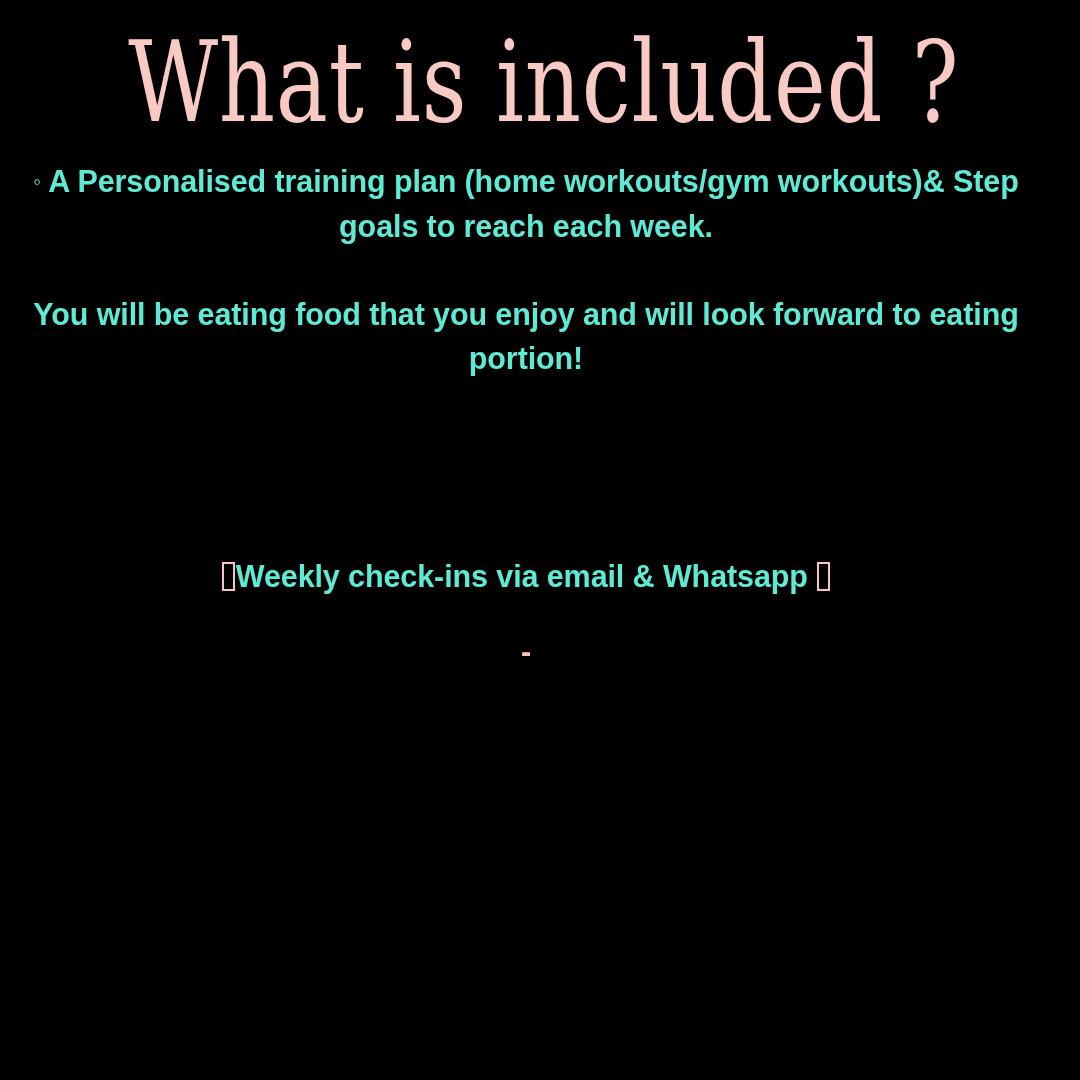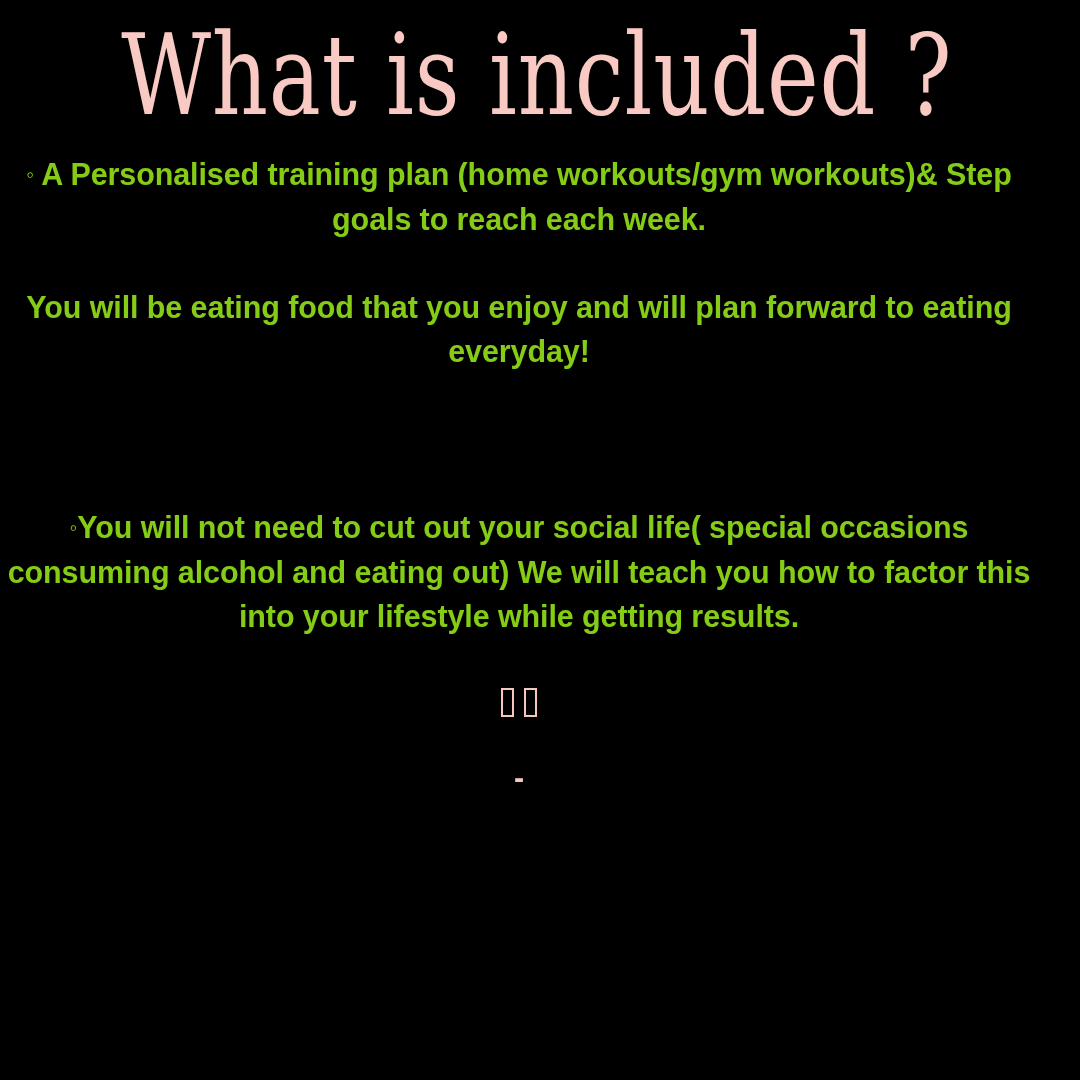--- a/index.html
+++ b/index.html
@@ -13,21 +13,21 @@
     overflow: hidden;
     font-family: "Liberation Sans", sans-serif;
   }
 
   #poster {
     position: relative;
     width: 936px;
     height: 1080px;
     background: #000000;
     box-sizing: border-box;
-    padding: 4px;
+    padding: 11px;
   }
 
   
   .title-wrap {
     width: 100%;
     text-align: center;
     padding-top: 6px;
     height: 148px;
     box-sizing: border-box;
   }
@@ -45,21 +45,21 @@
   }
 
   
   .body-wrap {
     width: 1030px;
     margin: 0 auto;
     text-align: center;
   }
 
   .para {
-    color: #84cc16;
+    color: #5eead4;
     font-family: "Liberation Sans", sans-serif;
     font-weight: bold;
     font-size: 30.5px;
     line-height: 44px;
     letter-spacing: -0.1px;
     text-align: center;
     word-spacing: 0px;
     margin: 0;
   }
 
@@ -104,32 +104,31 @@
   <div class="title-wrap">
     <div class="title">What is included ?</div>
   </div>
 
   <div class="body-wrap">
 
     <p class="para"><span class="bullet">◦</span><span> </span><span>A Personalised training plan (home workouts/gym workouts)&amp; Step goals to reach each week.</span></p>
 
     <div class="spacer"></div>
 
-    <p class="para">You will be eating food that you enjoy and will plan forward to eating everyday!</p>
+    <p class="para">You will be eating food that you enjoy and will look forward to eating portion!</p>
 
     <div class="spacer"></div>
 
 
     <div class="spacer"></div>
 
 
     <div class="spacer"></div>
 
-    <p class="para"><span class="bullet">◦</span><span></span><span>You will not need to cut out your social life( special occasions consuming alcohol and eating out) We will teach you how to factor this into your lifestyle while getting results.</span></p>
 
     <div class="spacer-sm"></div>
 
-    <p class="para"><span class="tofu"></span> <span class="tofu"></span></p>
+    <p class="para"><span class="tofu"></span><span>Weekly check-ins via email &amp; Whatsapp</span> <span class="tofu"></span></p>
 
     <p class="dash-line">-</p>
 
   </div>
 </div>
 
 </body></html>

